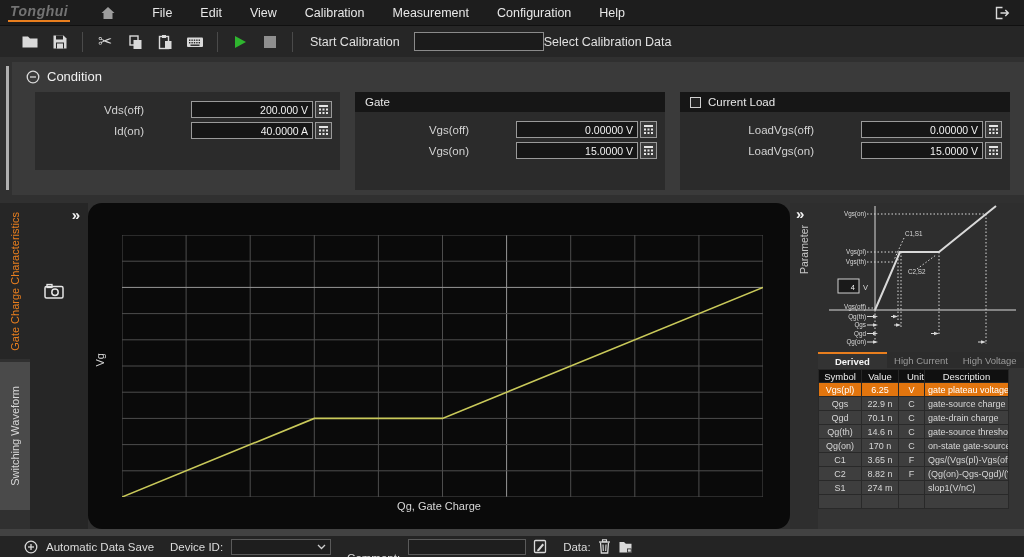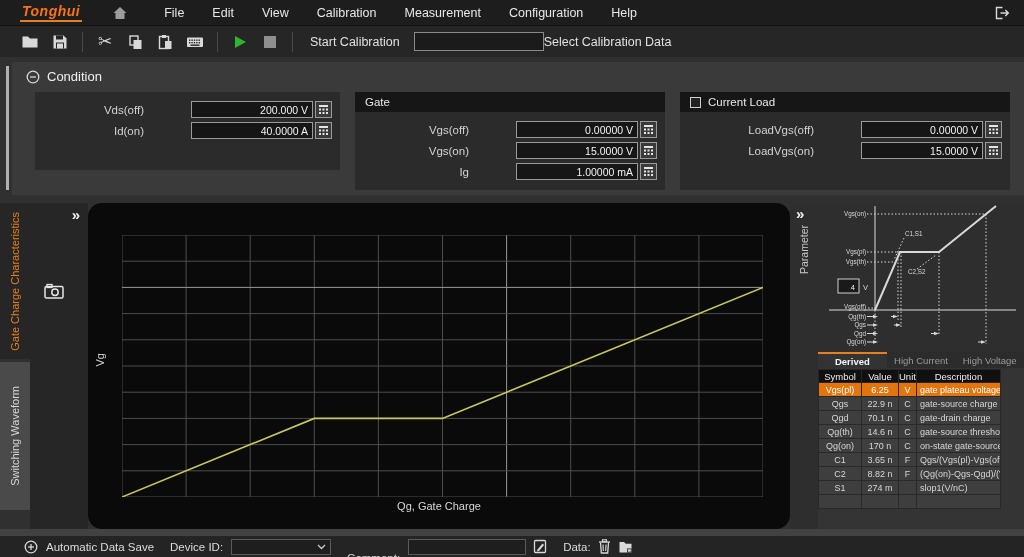--- a/index.html
+++ b/index.html
@@ -3,22 +3,22 @@
 <meta charset="utf-8">
 <style>
   * { margin:0; padding:0; box-sizing:border-box; }
   html,body { width:1024px; height:557px; overflow:hidden; background:#303030;
     font-family:"Liberation Sans", sans-serif; color:#e0e0e0; }
   svg { display:block; }
 
   
   #menubar { position:absolute; left:0; top:0; width:1024px; height:26px;
     background:#1d1d1d; border-bottom:1px solid #101010; display:flex; align-items:center; }
-  #logo { margin-left:20px; font-size:14px; font-weight:bold; font-style:italic;
-    color:#f97316; letter-spacing:.5px; border-bottom:2px solid #e87e1e; padding:0 2px 1px 2px; }
+  #logo { margin-left:8px; font-size:14px; font-weight:bold; font-style:italic;
+    color:#737373; letter-spacing:.5px; border-bottom:2px solid #e87e1e; padding:0 2px 1px 2px; }
   .home-wrap { margin-left:30px; display:flex; align-items:center; }
   .menu-items { display:flex; margin-left:22px; }
   .menu-item { padding:0 14px; font-size:12.5px; color:#e8e8e8; line-height:26px; cursor:default; }
   #exit { position:absolute; right:14px; top:5px; }
 
   
   #toolbar { position:absolute; left:0; top:26px; width:1024px; height:31px;
     background:#262626; display:flex; align-items:center; }
   .tbtn { width:24px; height:24px; display:flex; align-items:center; justify-content:center; margin:0 3px; }
   .tsep { width:1px; height:20px; background:#4a4a4a; margin:0 7px; }
@@ -91,21 +91,21 @@
     justify-content:center; }
   .rtab.sel { color:#f5f5f5; font-weight:bold; border-top:2px solid #e87e1e; background:#333; }
   #ptable { position:absolute; left:0; top:166px; border-collapse:collapse; }
   #ptable th { background:#101010; color:#ececec; font-size:9.5px; font-weight:normal;
     height:13px; border:1px solid #262626; }
   #ptable td { background:#3e3e3e; color:#d6d6d6; font-size:9px; height:14px;
     border:1px solid #292929; text-align:center; padding:0 3px; white-space:nowrap;
     overflow:hidden; }
   #ptable td:last-child { text-align:left; max-width:84px; }
   #ptable tr.hl td { background:#e2750e; color:#ffffff; }
-  .c-sym{width:43px;} .c-val{width:37px;} .c-unit{width:17px;} .c-desc{width:84px;}
+  .c-sym{width:43px;} .c-val{width:37px;} .c-unit{width:17px;padding-left:8px;} .c-desc{width:84px;}
 
   
   #hstrip { position:absolute; left:0; top:529px; width:1024px; height:7px; background:#424242; }
   #statusbar { position:absolute; left:0; top:536px; width:1024px; height:21px;
     background:#242424; display:flex; align-items:center; font-size:11.5px; color:#dcdcdc; }
   #statusbar .lab { margin-left:16px; }
   #device-select { margin-left:8px; width:100px; height:16px; background:#1e1e1e;
     border:1px solid #5a5a5a; display:flex; align-items:center; justify-content:flex-end;
     padding-right:4px; }
   #comment-input { margin-left:8px; width:118px; height:16px; background:#1e1e1e;
@@ -276,37 +276,20 @@
               <rect x="1" y="8" width="2" height="2"></rect>
                   <rect x="4.5" y="8" width="2" height="2"></rect>
                   <rect x="8" y="8" width="2" height="2"></rect>
                 </g>
             </svg>
           </span>
         </div>
         <div class="frow">
           <span class="flabel">Vgs(on)</span>
           <input class="fvalue" readonly="" value="15.0000 V" style="">
-          <span class="calc-btn">
-            <svg width="11" height="11" viewBox="0 0 11 11">
-              <rect x="1" y="1" width="9" height="2" fill="#e5e5e5"></rect>
-              <g fill="#e5e5e5">
-                  <rect x="1" y="4.5" width="2" height="2"></rect>
-                  <rect x="4.5" y="4.5" width="2" height="2"></rect>
-                  <rect x="8" y="4.5" width="2" height="2"></rect>
-              <rect x="1" y="8" width="2" height="2"></rect>
-                  <rect x="4.5" y="8" width="2" height="2"></rect>
-                  <rect x="8" y="8" width="2" height="2"></rect>
-                </g>
-            </svg>
-          </span>
-        </div>
-        <div class="frow">
-          <span class="flabel">Ig</span>
-          <input class="fvalue" readonly="" value="1.00000 mA" style="">
           <span class="calc-btn">
             <svg width="11" height="11" viewBox="0 0 11 11">
               <rect x="1" y="1" width="9" height="2" fill="#e5e5e5"></rect>
               <g fill="#e5e5e5">
                   <rect x="1" y="4.5" width="2" height="2"></rect>
                   <rect x="4.5" y="4.5" width="2" height="2"></rect>
                   <rect x="8" y="4.5" width="2" height="2"></rect>
               <rect x="1" y="8" width="2" height="2"></rect>
                   <rect x="4.5" y="8" width="2" height="2"></rect>
                   <rect x="8" y="8" width="2" height="2"></rect>

